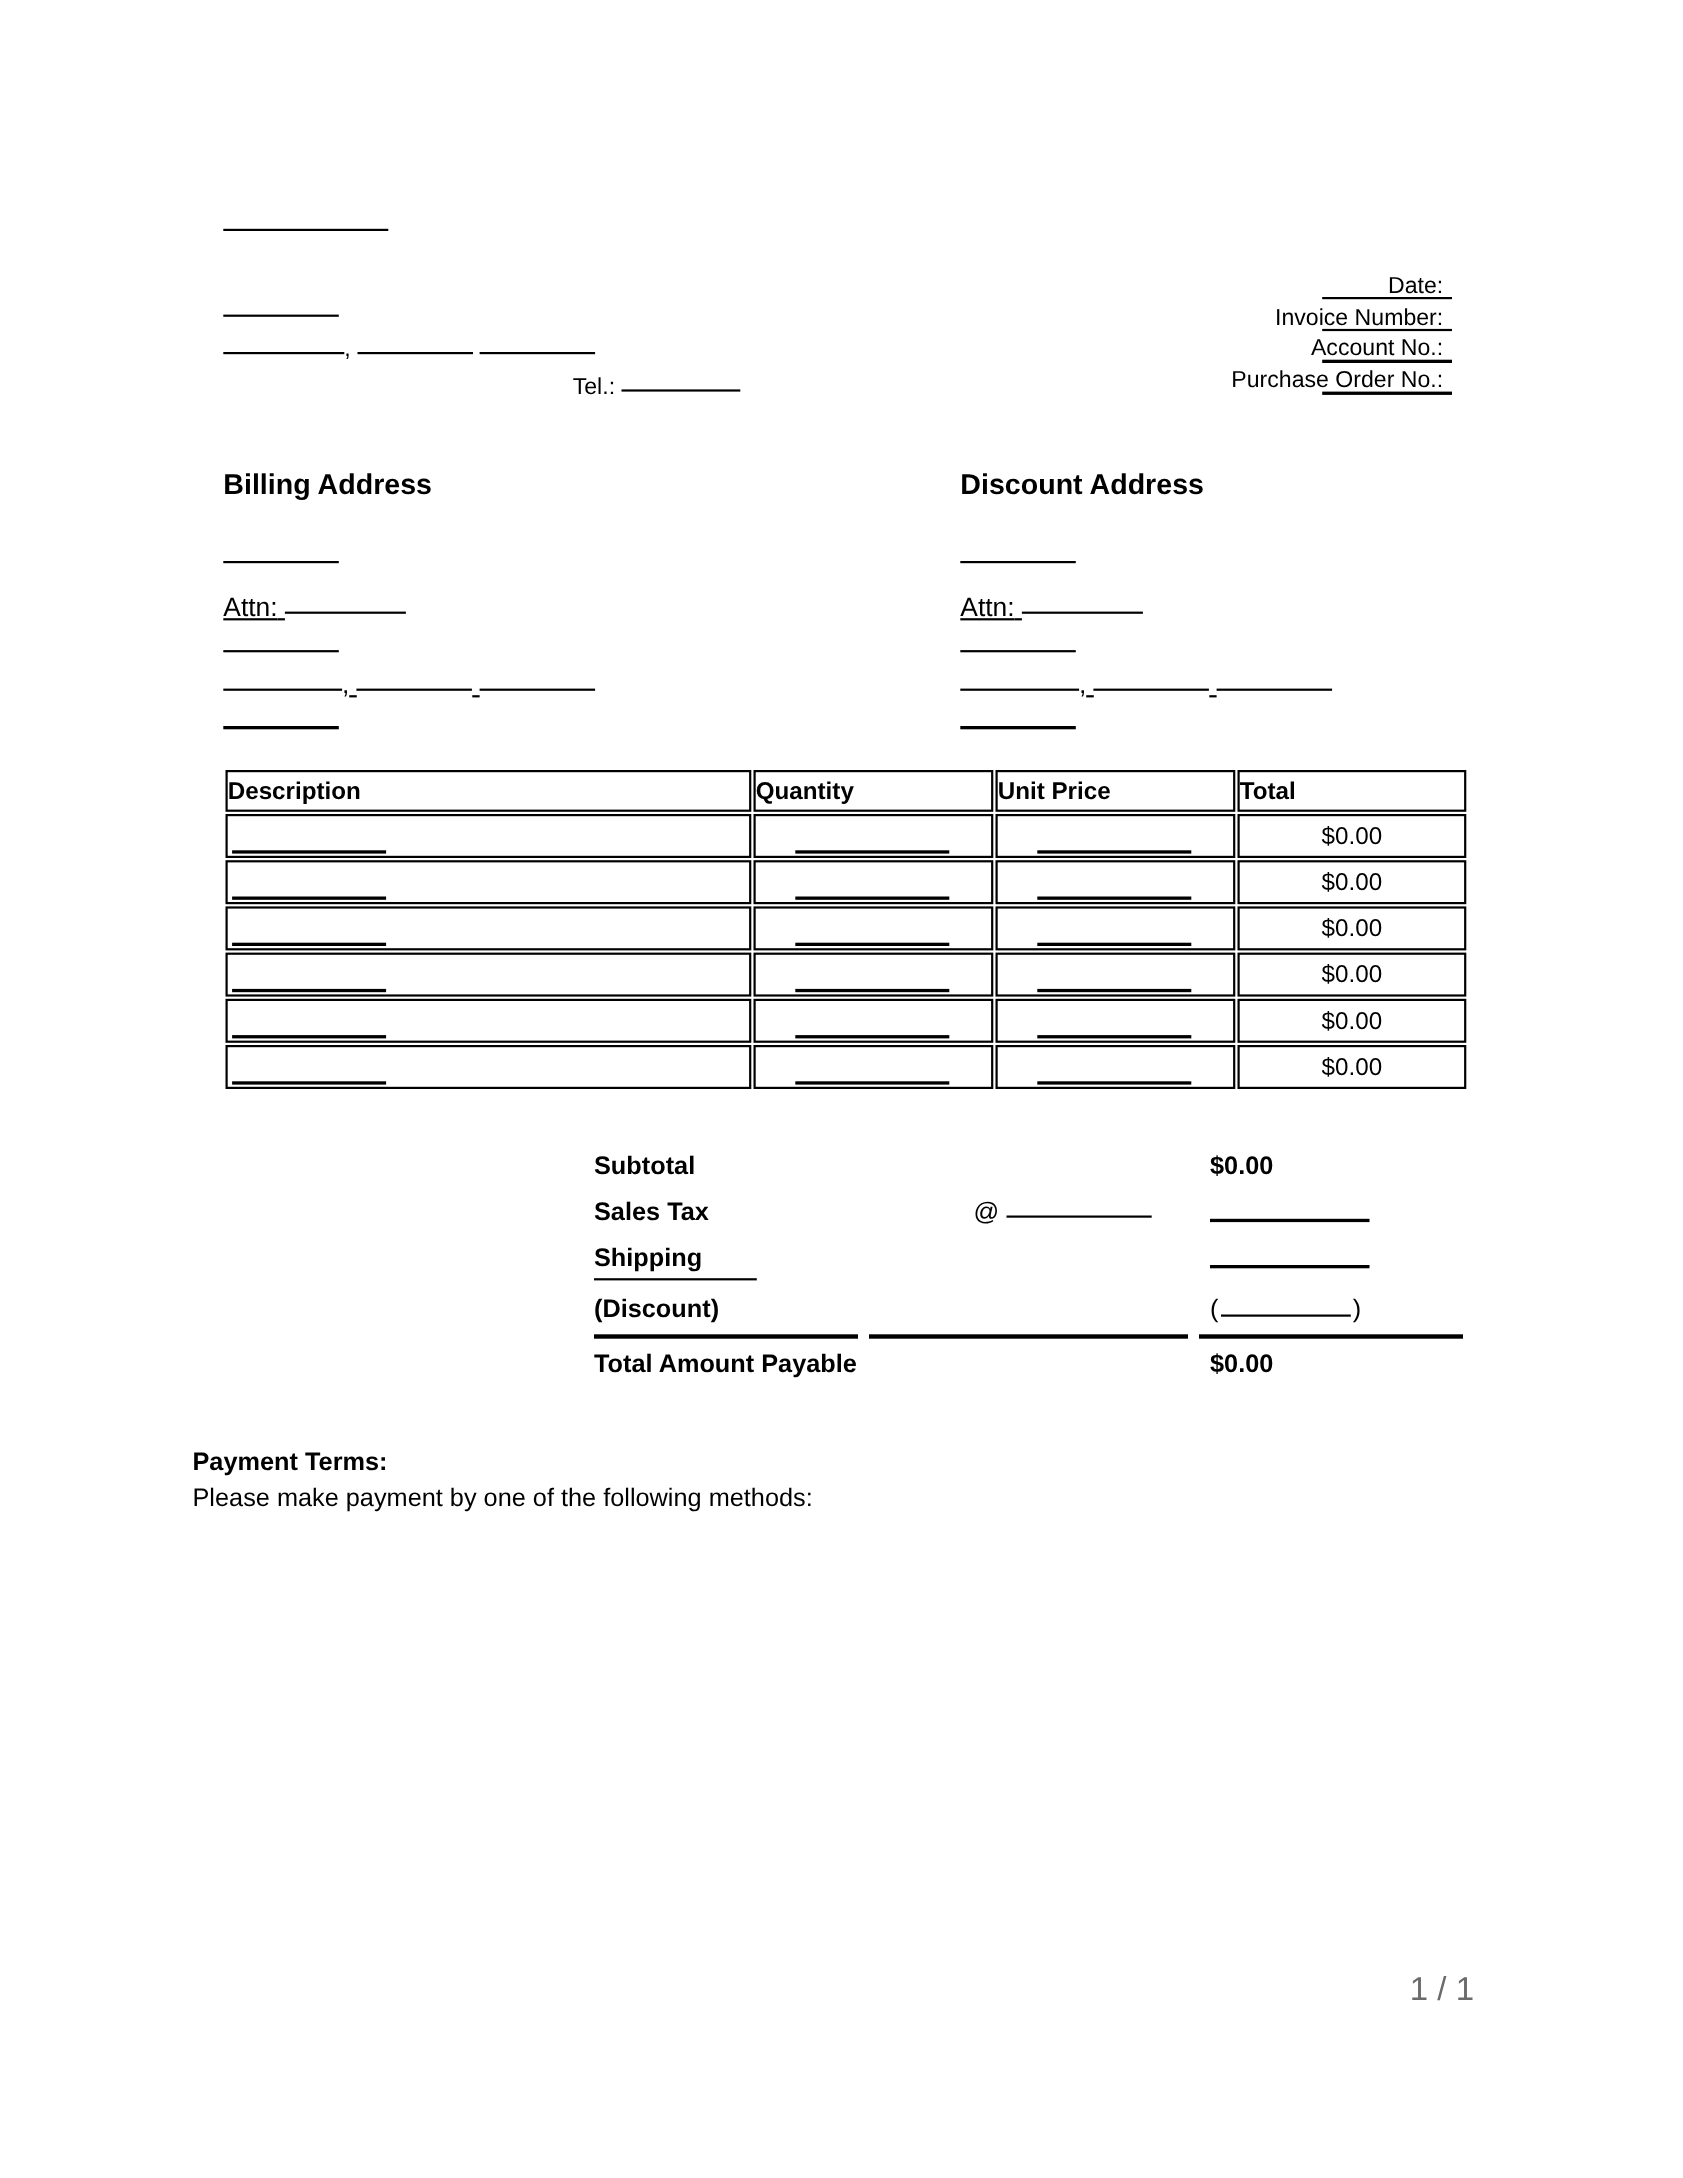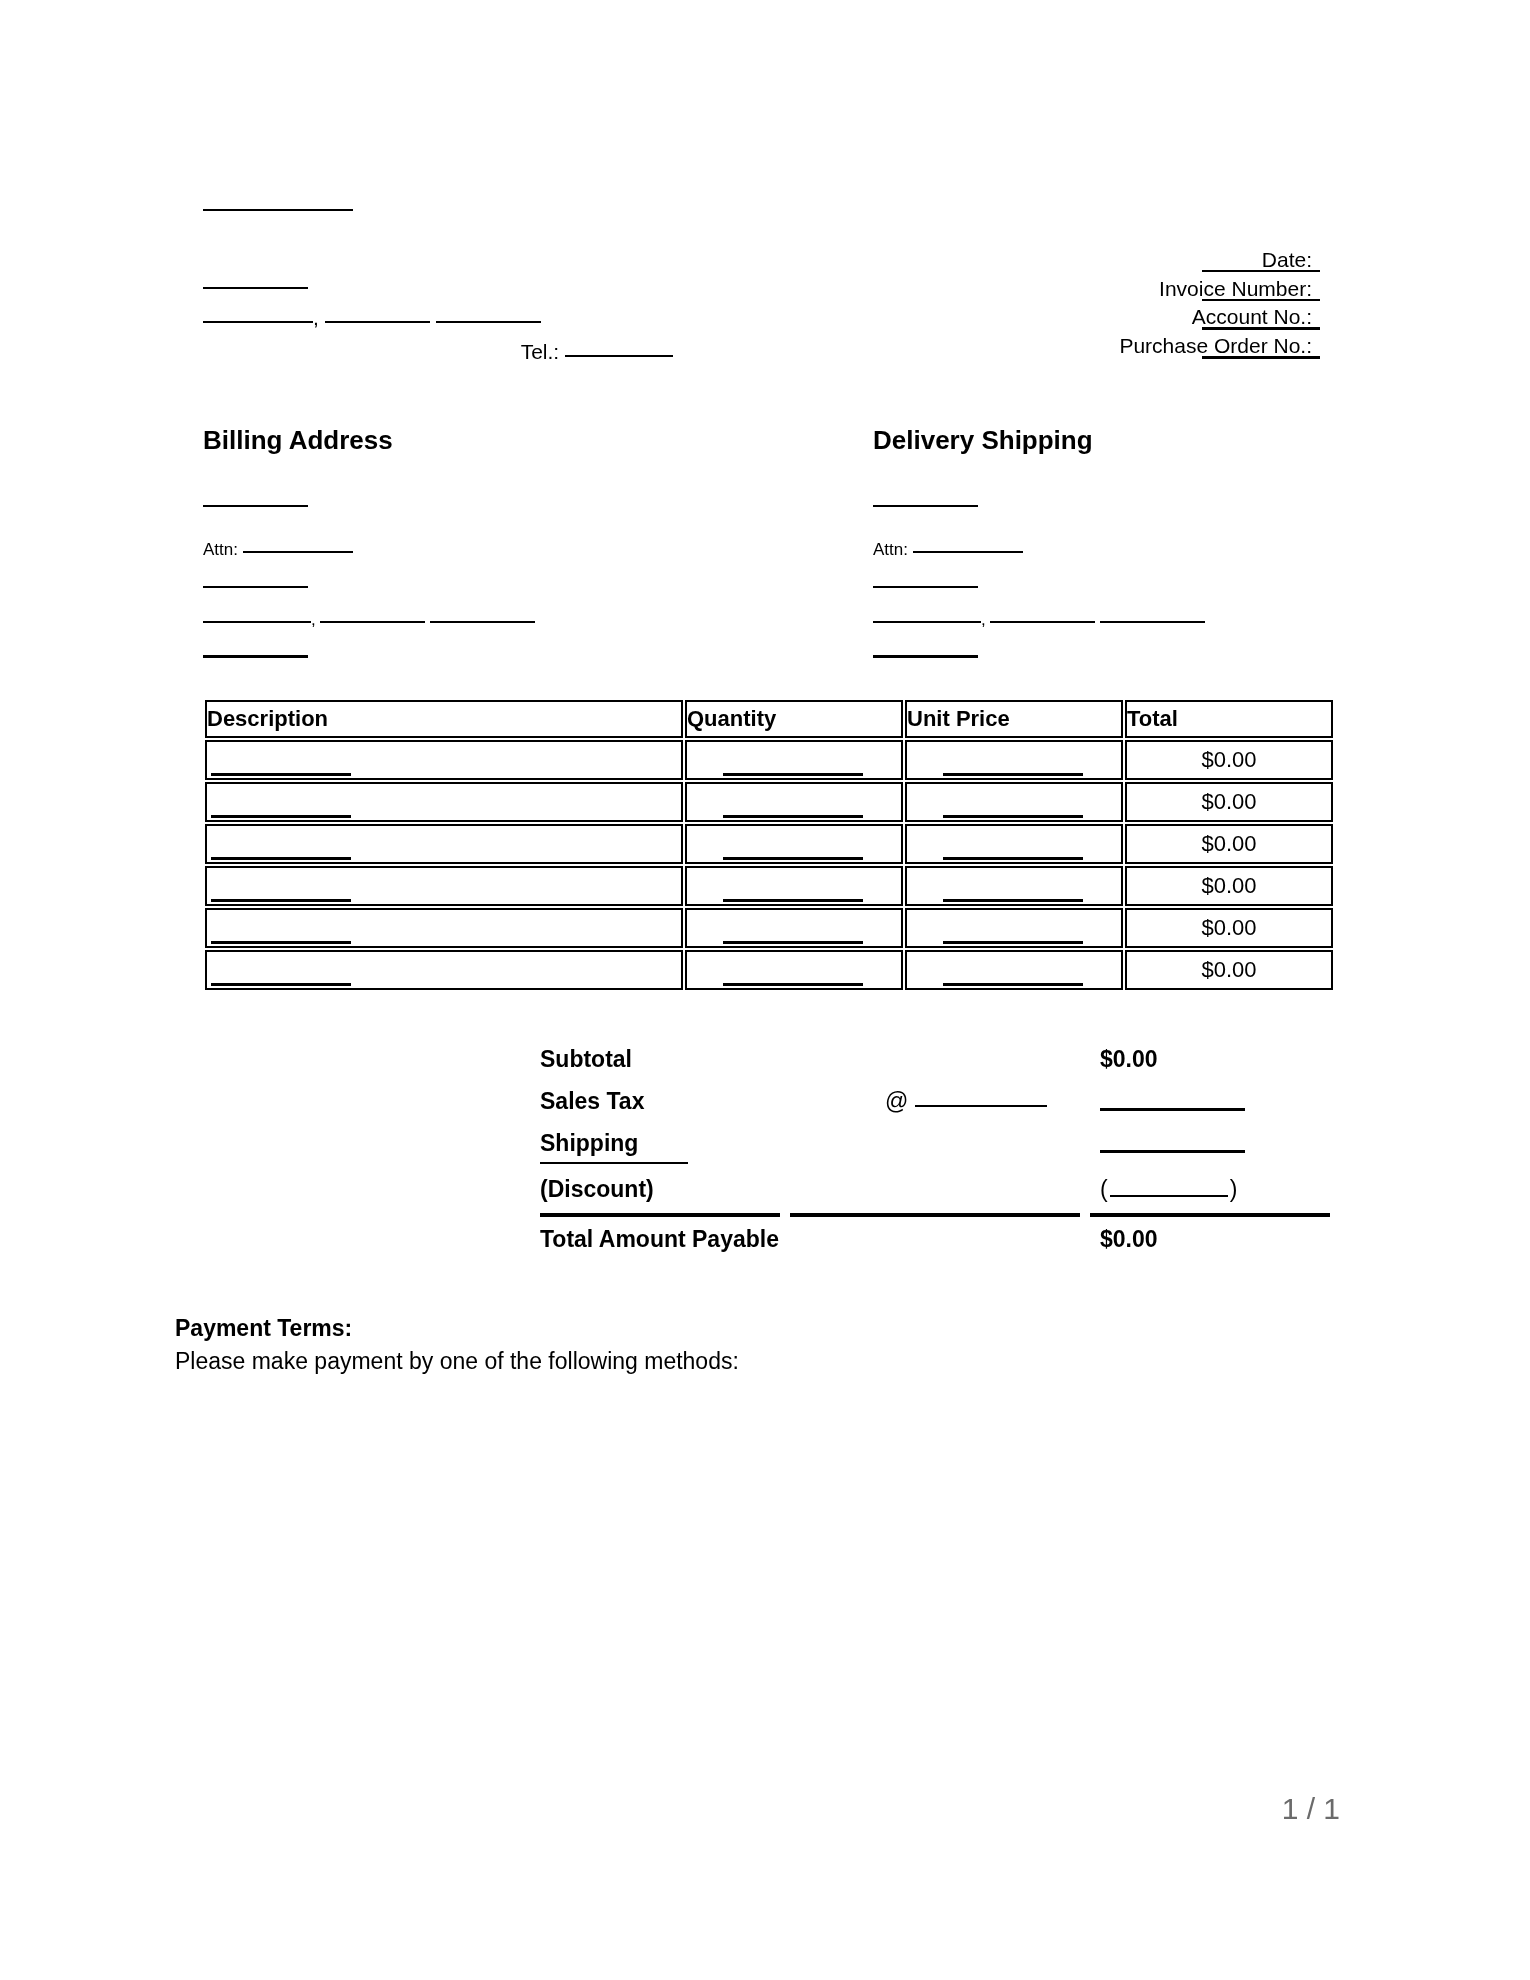--- a/index.html
+++ b/index.html
@@ -78,23 +78,24 @@
     position: absolute;
     font-size: 26px;
     font-weight: bold;
     white-space: nowrap;
   }
   .addr-heading.billing { left: 203px; top: 425px; }
   .addr-heading.delivery { left: 873px; top: 425px; }
 
   .addr-block {
     position: absolute;
-    font-size: 17px;
+    font-size: 24px;
     line-height: 1.0;
     width: 470px;
+    text-decoration: underline;
   }
   .addr-block.billing { left: 203px; top: 495px; }
   .addr-block.delivery { left: 873px; top: 495px; }
   .addr-row { height: 35px; white-space: nowrap; }
   .addr-row.attn { height: 46px; }
 
   
   .items {
     position: absolute;
     left: 203px;
@@ -286,21 +287,21 @@
     <div class="addr-row">
       <span class="blank" style="width:108px"></span><span>,</span>
       <span class="blank" style="width:105px"></span>
       <span class="blank" style="width:105px"></span>
     </div>
     <div class="addr-row">
       <span class="blank thick" style="width:105px"></span>
     </div>
   </div>
 
-  <div class="addr-heading delivery">Delivery Shipping</div>
+  <div class="addr-heading delivery">Discount Address</div>
   <div class="addr-block delivery">
     <div class="addr-row attn">
       <span class="blank" style="width:105px"></span>
     </div>
     <div class="addr-row">
       <span>Attn:</span>
       <span class="blank" style="width:110px"></span>
     </div>
     <div class="addr-row">
       <span class="blank" style="width:105px"></span>

